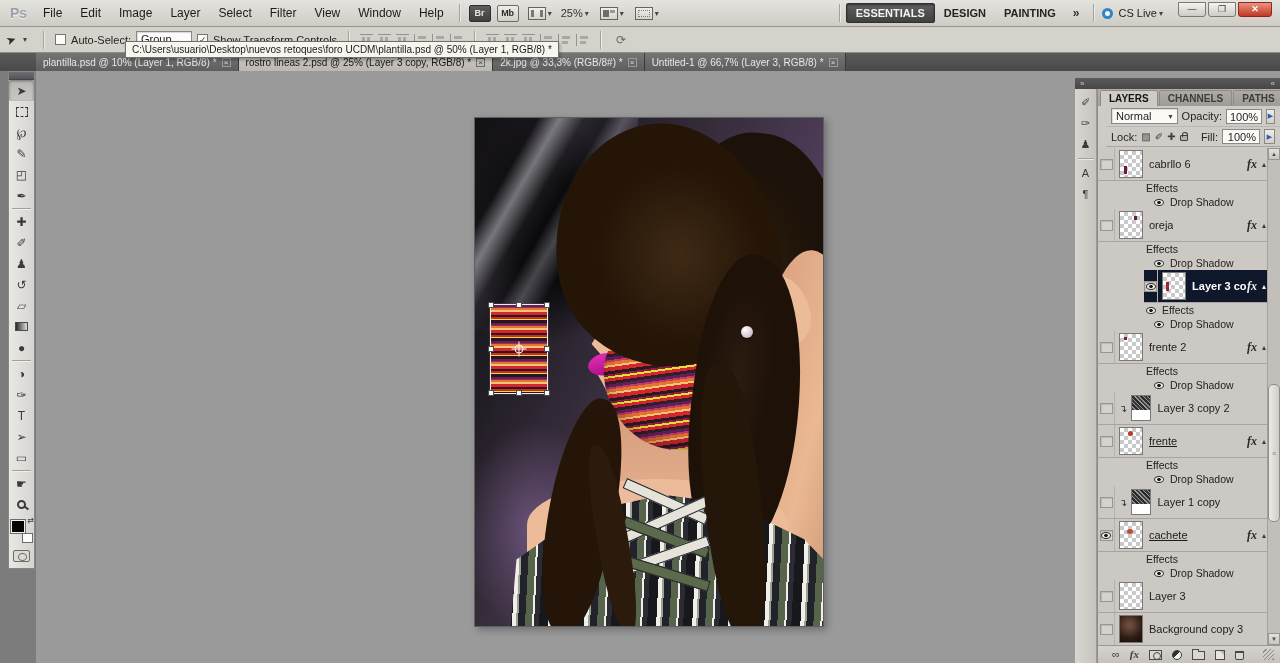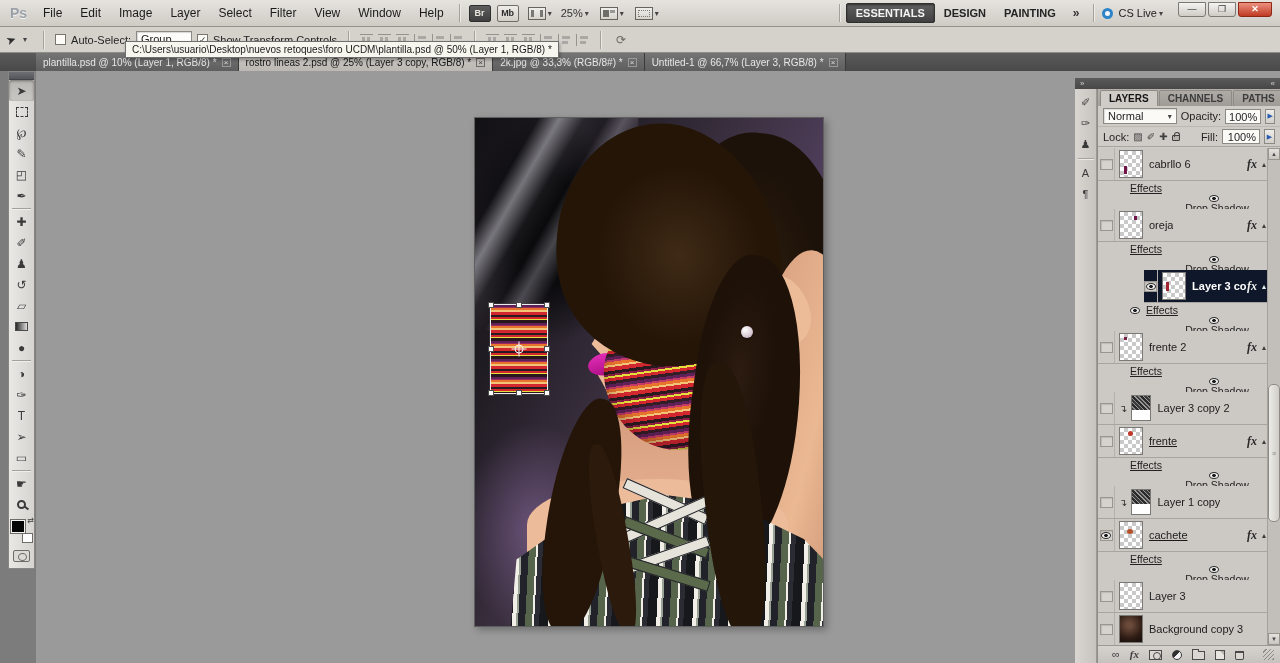--- a/index.html
+++ b/index.html
@@ -144,21 +144,21 @@
     border-right:1px solid #9b9994; display:flex; flex-direction:column; align-items:center; padding-top:4px; gap:3px; }
   .strip-ic { width:18px; height:18px; display:flex; align-items:center; justify-content:center; font-size:11px; color:#3a3a3a; }
   .strip-div { width:16px; height:1px; background:#a5a29d; box-shadow:0 1px 0 #eceae6; margin:2px 0; }
 
   .panel { position:absolute; left:22px; top:18px; right:0; bottom:0; background:#cfccc7; border-left:1px solid #8f8d88; }
   .panel-tabs { position:absolute; top:0; left:0; right:0; height:17px; background:linear-gradient(#b3b0ab,#a5a29d);
     display:flex; align-items:flex-end; padding-left:2px; }
   .ptab { font-size:10px; font-weight:bold; padding:2px 8px 2px; color:#3c3c3c; background:linear-gradient(#aeaba6,#9f9c97);
     border:1px solid #8e8b86; border-bottom:none; margin-right:1px; border-radius:2px 2px 0 0; }
   .ptab.active { background:#cfccc7; color:#141414; }
-  .blend-row, .lock-row { position:absolute; left:0; right:0; display:flex; align-items:center; padding:7px 5px; gap:4px; }
+  .blend-row, .lock-row { position:absolute; left:8px; right:0; display:flex; align-items:center; padding:7px 5px; gap:4px; }
   .blend-row { top:17px; height:21px; border-bottom:1px solid #bbb8b3; }
   .lock-row { top:38px; height:20px; border-bottom:1px solid #a8a5a0; }
   .blend-select { width:84px; height:16px; background:#fbfaf7; border:1px solid #8b8984; box-shadow:inset 1px 1px 1px rgba(0,0,0,.12);
     display:flex; align-items:center; justify-content:space-between; padding:0 4px; font-size:11px; }
   .blend-select .dd { margin:0; }
   .plabel { font-size:11px; color:#242424; margin-left:auto; }
   .plabel.first { margin-left:0; }
   .val-box { width:38px; height:15px; background:#fbfaf7; border:1px solid #8b8984; font-size:11px; text-align:right; padding:1px 3px; }
   .spin { width:11px; height:15px; border:1px solid #8b8984; background:linear-gradient(#efede9,#d2cfc9); font-size:7px; color:#2a5db0;
     display:flex; align-items:center; justify-content:center; }
@@ -188,21 +188,21 @@
     background-image:repeating-linear-gradient(45deg,#3a3a3a 0 2px,#8a8a8a 2px 3px,#2a2a2a 3px 5px,#9a9a9a 5px 6px),linear-gradient(#777,#777);
     background-size:100% 58%,100% 58%; background-position:0 0,0 0; background-repeat:no-repeat; }
   .thumb.photo-th { background-image:radial-gradient(circle at 42% 35%,#6b4a3a 12%,#2e1c14 62%,#140d0a); background-size:cover; }
   .clip-ar { font-size:10px; color:#2f2f2f; margin-left:4px; }
   .lname { font-size:11px; color:#1c1c1c; white-space:nowrap; overflow:hidden; }
   .lname.und { text-decoration:underline; }
   .fxb { margin-left:auto; font-family:"Liberation Serif",serif; font-style:italic; font-weight:bold; font-size:12px; color:#2a2a2a; }
   .carat { font-size:8px; color:#3c3c3c; margin-left:5px; }
   .srow { height:14px; display:flex; align-items:center; background:#ccc9c4; font-size:10.5px; color:#222; }
   .srow .eyeic { margin-right:6px; flex:none; }
-  .ind1 { padding-left:32px;text-decoration:underline; } .ind2 { padding-left:56px;flex-direction:column; }
+  .ind1 { padding-left:48px; } .ind2 { padding-left:56px; }
   .list-scroll { position:absolute; top:0; bottom:0; right:0; width:13px; background:#c2bfba; border-left:1px solid #a5a29d; }
   .scr-btn { position:absolute; left:0; right:0; height:12px; background:linear-gradient(#e4e2de,#c9c6c1); border:1px solid #98958f;
     font-size:6px; color:#4a4a4a; text-align:center; line-height:10px; }
   .scr-btn.down { bottom:0; }
   .scr-thumb { position:absolute; left:0; right:0; top:236px; height:138px; background:linear-gradient(90deg,#ecebe7,#d0cdc8);
     border:1px solid #8f8c87; border-radius:5px; font-size:7px; color:#8a8782; text-align:center; line-height:138px; }
 
   .panel-bottom { position:absolute; left:0; right:0; bottom:0; height:18px; background:linear-gradient(#d6d3ce,#c6c3be);
     border-top:1px solid #9b9994; display:flex; align-items:center; gap:10px; padding:0 6px 0 14px; }
   .pb-ic { color:#3f3f3f; font-size:11px; line-height:1; }

